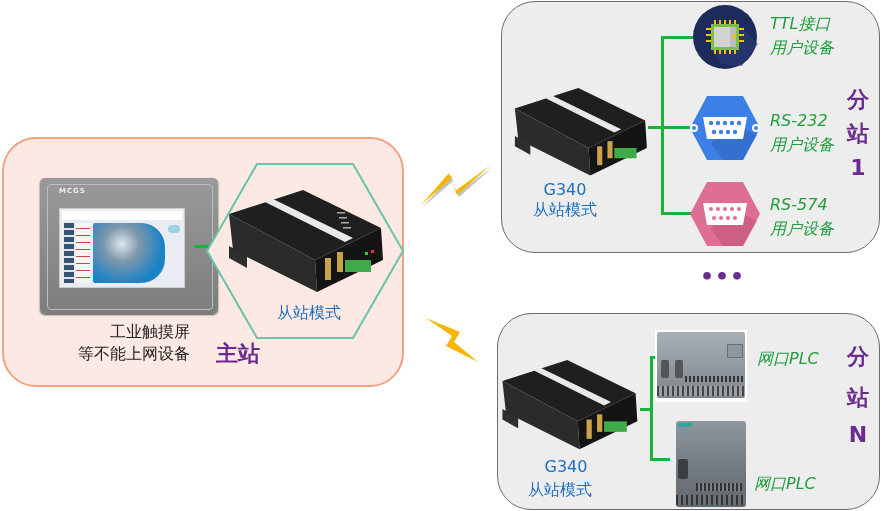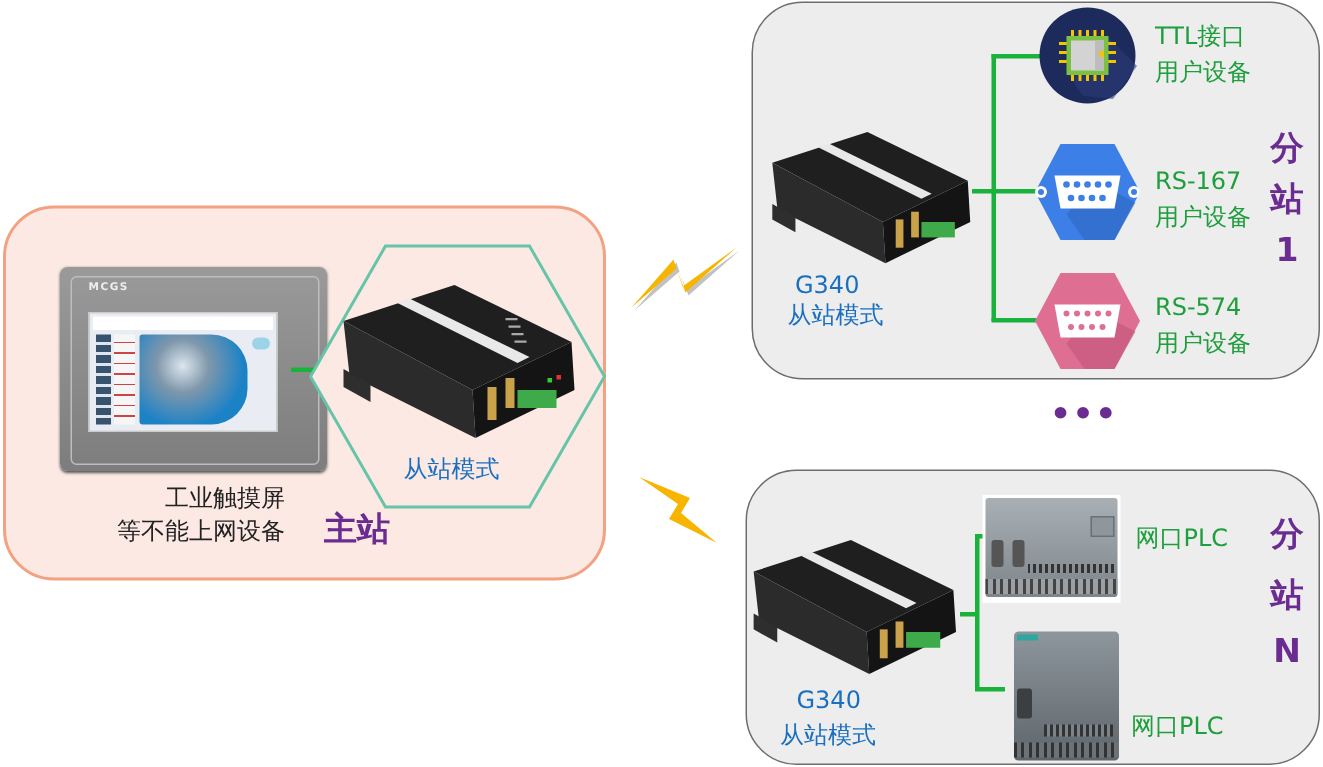--- a/index.html
+++ b/index.html
@@ -2,23 +2,23 @@
 <html><head>
 <meta charset="utf-8">
 <style>
   html,body{margin:0;padding:0;background:#fff;}
   body{width:882px;height:511px;position:relative;overflow:hidden;font-family:"DejaVu Sans","Liberation Sans",sans-serif;}
   .abs{position:absolute;}
   
   #master{left:2px;top:137px;width:402px;height:250px;background:#fce9e3;border:2px solid #f2a282;border-radius:34px;box-sizing:border-box;}
   #sub1{left:501px;top:1px;width:379px;height:252px;background:#ededed;border:1.5px solid #6d6d6d;border-radius:34px;box-sizing:border-box;}
   #subN{left:497px;top:313px;width:383px;height:197px;background:#ededed;border:1.5px solid #6d6d6d;border-radius:34px;box-sizing:border-box;}
-  .lbl-blue{color:#1a6fc0;font-size:16px;line-height:19px;}
+  .lbl-blue{color:#1a6fc0;font-size:16px;line-height:19px;text-align:center;}
   .lbl-black{color:#222;font-size:16px;line-height:21px;text-align:right;}
-  .lbl-green{color:#1e9e3c;font-size:16px;line-height:20px;}
+  .lbl-green{color:#1e9e3c;font-size:16px;line-height:20px;font-style:italic;}
   .lbl-purple{color:#6b2c91;font-weight:bold;font-size:22px;line-height:28px;text-align:center;}
   .green-line{background:#19b23a;}
   .dots{color:#6b2c91;font-size:22px;letter-spacing:1px;font-weight:bold;}
 </style>
 </head>
 <body>
 
 <div id="master" class="abs"></div>
 
 <div class="abs" style="left:40px;top:178px;width:178px;height:136px;background:linear-gradient(#9a9a9a,#7d7d7d);border-radius:5px;box-shadow:0 1px 2px #555;">
@@ -134,21 +134,21 @@
       <circle cx="29" cy="28" r="2.2"></circle>
       <circle cx="36" cy="28" r="2.2"></circle>
       <circle cx="43" cy="28" r="2.2"></circle>
       <circle cx="50" cy="28" r="2.2"></circle>
   <circle cx="25" cy="37" r="2.2"></circle>
       <circle cx="32" cy="37" r="2.2"></circle>
       <circle cx="39" cy="37" r="2.2"></circle>
       <circle cx="46" cy="37" r="2.2"></circle>
     </g>
 </svg>
-<span class="abs lbl-green" style="left:770px;top:111px;">RS-167</span>
+<span class="abs lbl-green" style="left:770px;top:111px;">RS-232</span>
 <span class="abs lbl-green" style="left:770px;top:135px;">用户设备</span>
 
 <svg class="abs" style="left:689px;top:181px;" width="72" height="66" viewBox="0 0 72 66">
   <polygon points="18,1 54,1 71,33 54,65 18,65 1,33" fill="#df6e93"></polygon>
   <polygon points="40,26 68,40 54,65 34,65 22,48" fill="#c05578" opacity="0.6"></polygon>
   <path d="M14,22 H58 L54,44 H18 Z" fill="#fff"></path>
   <g fill="#df6e93">
       <circle cx="22" cy="28" r="2"></circle>
       <circle cx="29" cy="28" r="2"></circle>
       <circle cx="36" cy="28" r="2"></circle>

